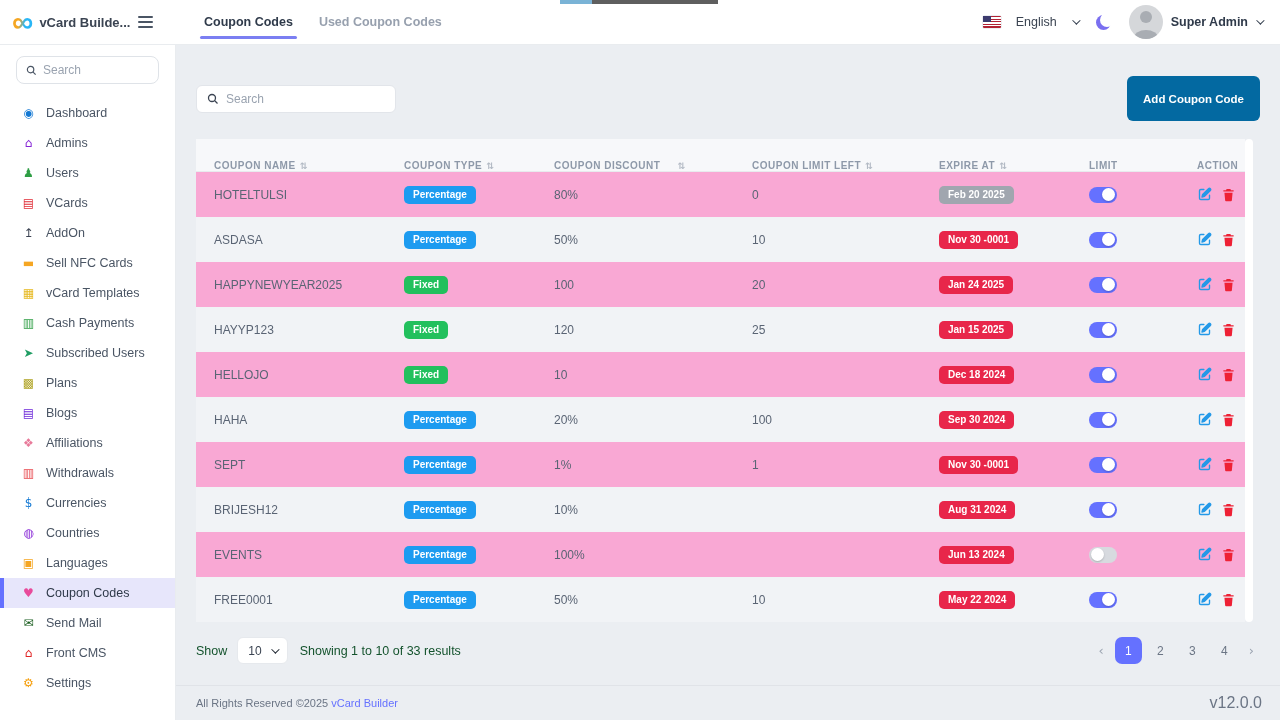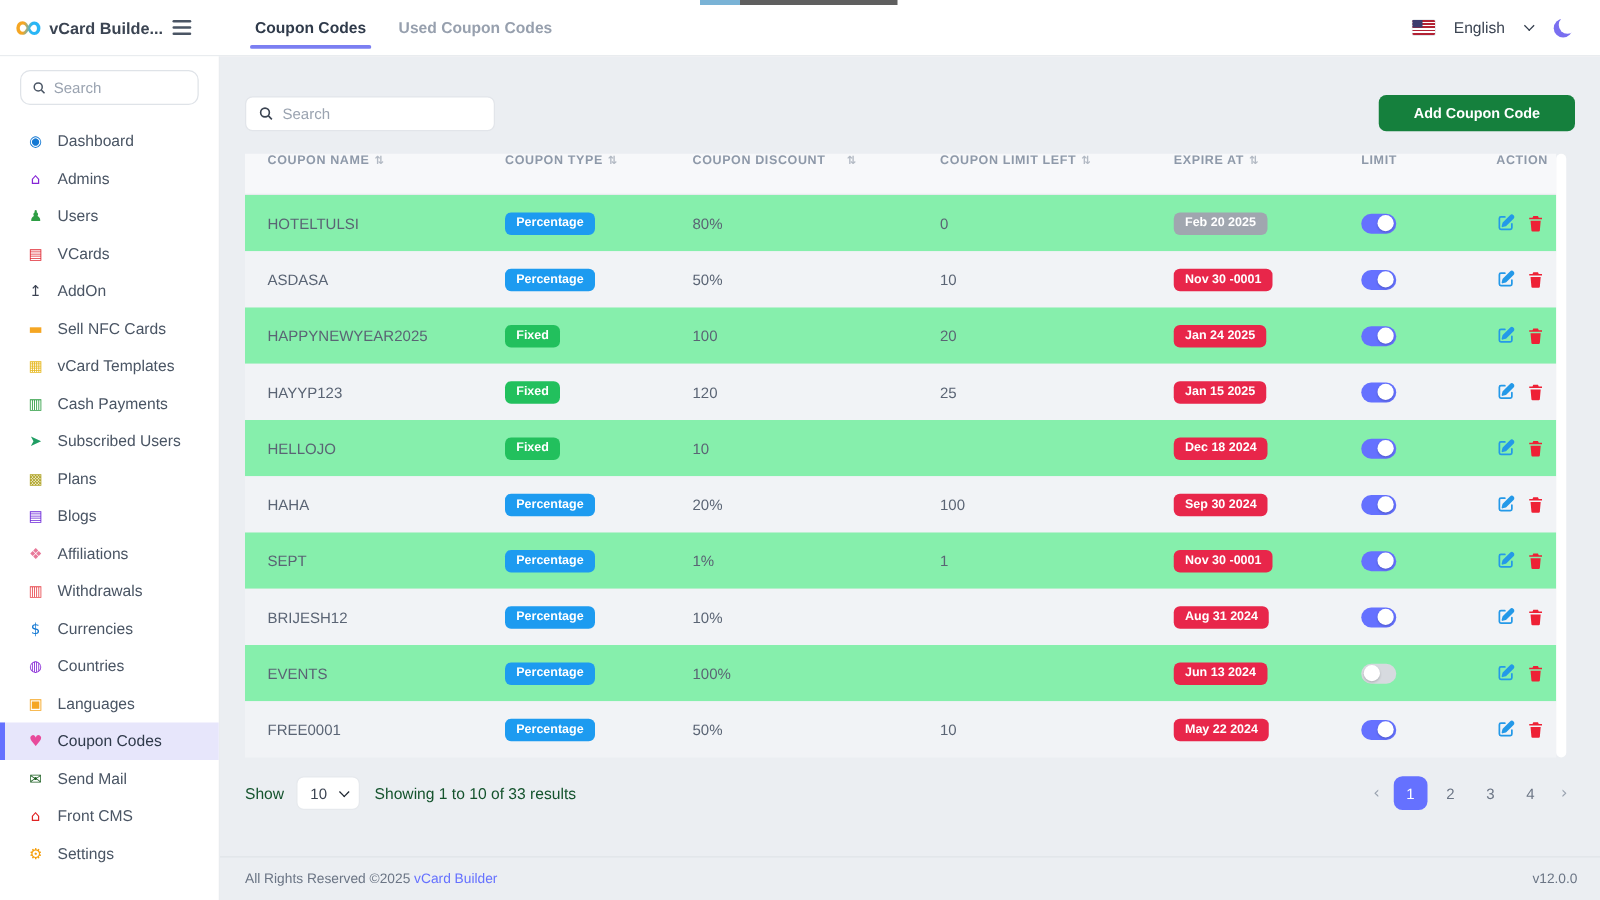--- a/index.html
+++ b/index.html
@@ -47,29 +47,29 @@
   .nav-list { display:flex; flex-direction:column; }
   .nav-item { height:30px; display:flex; align-items:center; gap:10px; padding-left:17px; border-left:4px solid transparent; cursor:pointer; }
   .nav-item.active { background:#e7e6fb; border-left-color:#6571ff; }
   .nav-icon { font-family:"DejaVu Sans",sans-serif; font-size:12px; width:15px; text-align:center; line-height:1; }
   .nav-label { font-size:12.5px; color:#4a5564; }
   .nav-item.active .nav-label { color:#2f3a4a; }
 
   .main { flex:1; padding:0 20px; position:relative; display:flex; flex-direction:column; }
   .controls { margin-top:31px; display:flex; align-items:center; justify-content:space-between; }
   .main-search { width:200px; height:28px; background:#fff; border:1px solid #e2e5ea; border-radius:6px; display:flex; align-items:center; gap:7px; padding:0 10px; }
-  .btn-add { background:#15803d; color:#fff; font-size:11.5px; font-weight:bold; border:none; border-radius:6px; height:29px; padding:0 28px; cursor:pointer; font-family:inherit; }
+  .btn-add { background:#0369a1; color:#fff; font-size:11.5px; font-weight:bold; border:none; border-radius:6px; height:45px; padding:0 16px; cursor:pointer; font-family:inherit; }
 
   
   .twrap { margin-top:18px; position:relative; width:1049px; }
   .scroll-strip { position:absolute; right:-8px; top:0; bottom:0; width:8px; background:#fff; border-radius:4px; }
-  .thead { display:flex; background:#f7f8fa; border-bottom:1px solid #e8ebee; height:33px; align-items:flex-start; }
+  .thead { display:flex; background:#f7f8fa; border-bottom:1px solid #e8ebee; height:33px; align-items:flex-end; }
   .hcell { font-size:10px; font-weight:bold; color:#8e99a9; letter-spacing:.5px; display:flex; align-items:center; gap:4px; padding-left:18px; cursor:pointer; }
   .sort-icon { font-family:"DejaVu Sans",sans-serif; font-size:9px; color:#b3bac4; }
-  .trow { display:flex; align-items:center; height:45px; background:#86efac; }
+  .trow { display:flex; align-items:center; height:45px; background:#f9a8d4; }
   .trow:nth-child(even) { background:#f1f3f6; }
   .cell { padding-left:18px; font-size:12px; color:#5a6474; display:flex; align-items:center; }
   .col-name{width:190px;} .col-type{width:150px;} .col-discount{width:198px;gap:17px;} .col-limit{width:187px;}
   .col-expire{width:150px;} .col-status{width:108px;} .col-action{width:66px;}
   .badge { font-size:10px; font-weight:bold; color:#fff; padding:4px 9px; border-radius:5px; line-height:1; white-space:nowrap; }
   .badge.blue { background:#1d9bf0; }
   .badge.green { background:#22c05d; }
   .badge.red { background:#e8264a; }
   .badge.gray { background:#a0a6af; }
   .toggle { width:28px; height:16px; border-radius:8px; background:#d7dadf; position:relative; cursor:pointer; display:inline-block; }
@@ -87,21 +87,21 @@
   .page-size .val { font-size:12px; color:#3b4452; }
   .page-size .chev { border-color:#1d2530; }
   .pages { margin-left:auto; display:flex; align-items:center; gap:5px; }
   .page-arrow { font-size:13px; color:#9aa3b0; padding:0 6px; cursor:pointer; font-family:"DejaVu Sans",sans-serif; }
   .page-btn { min-width:27px; height:27px; border-radius:7px; display:flex; align-items:center; justify-content:center; font-size:12px; color:#6b7585; cursor:pointer; }
   .page-btn.active { background:#6571ff; color:#fff; }
 
   .page-footer { margin:auto -20px 0 -20px; border-top:1px solid #e0e3e8; height:35px; display:flex; align-items:center; justify-content:space-between; padding:0 18px 0 20px; }
   .copyright { font-size:11px; color:#6b7585; }
   .copyright a { color:#6571ff; text-decoration:none; }
-  .version { font-size:11px; color:#6b7585; }
+  .version { font-size:16px; color:#6b7585; }
 
   .search-svg { flex-shrink:0; }
 </style>
 </head>
 <body>
 
 <div class="top-strip">
   <div class="seg1"></div>
   <div class="seg2"></div>
 </div>
@@ -120,20 +120,25 @@
     <div class="tab active">Coupon Codes</div>
     <div class="tab">Used Coupon Codes</div>
   </div>
   <div class="header-right">
     <div class="lang">
       <span class="flag"></span>
       <span class="lang-label">English</span>
       <span class="chev"></span>
     </div>
     <span class="moon"></span>
+    <div class="user">
+      <span class="avatar"></span>
+      <span class="user-name">Super Admin</span>
+      <span class="chev"></span>
+    </div>
   </div>
 </div>
 
 <div class="app-body">
   <div class="sidebar">
     <div class="side-search">
       <svg class="search-svg" width="11" height="11" viewBox="0 0 24 24" fill="none" stroke="#4a5564" stroke-width="2.6">
           <circle cx="10" cy="10" r="7"></circle>
           <line x1="15.5" y1="15.5" x2="21" y2="21"></line>
         </svg>

